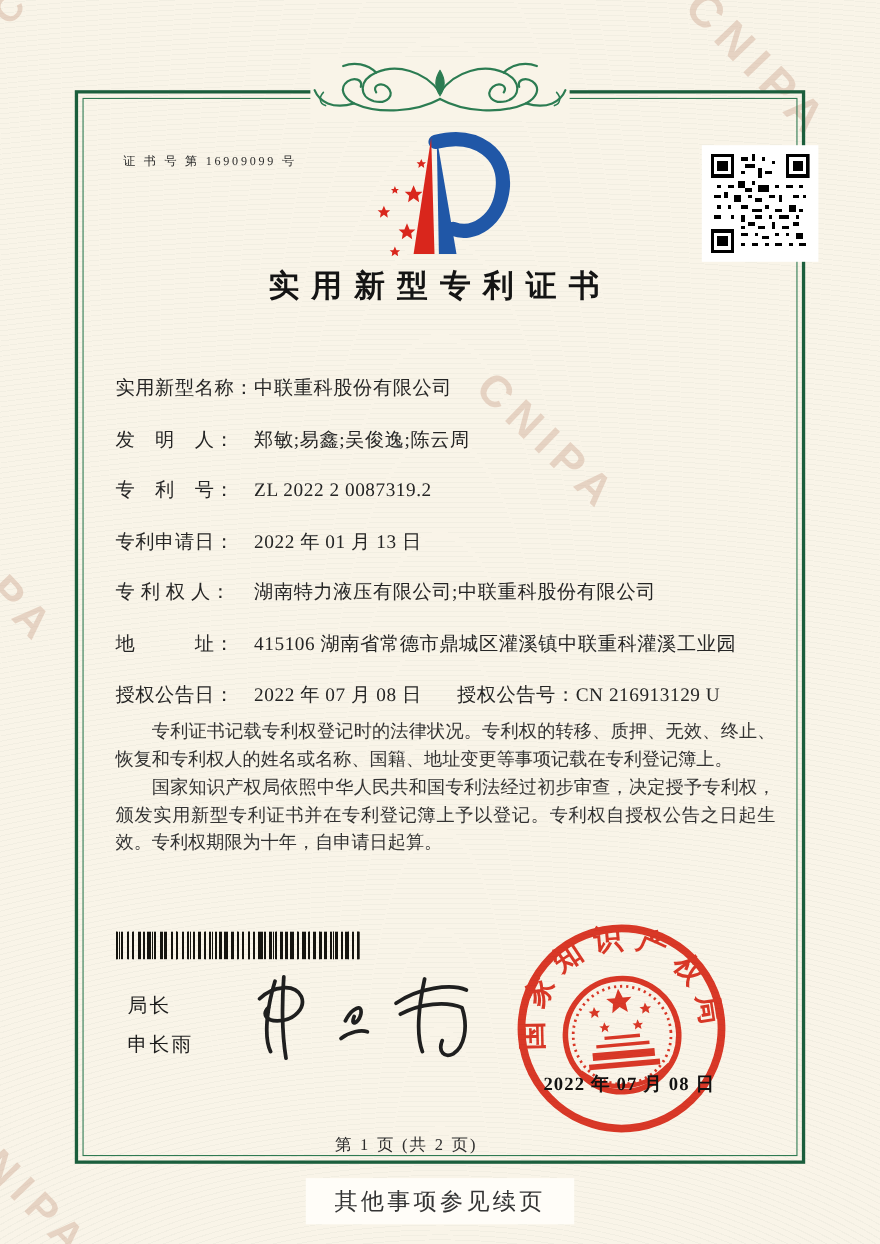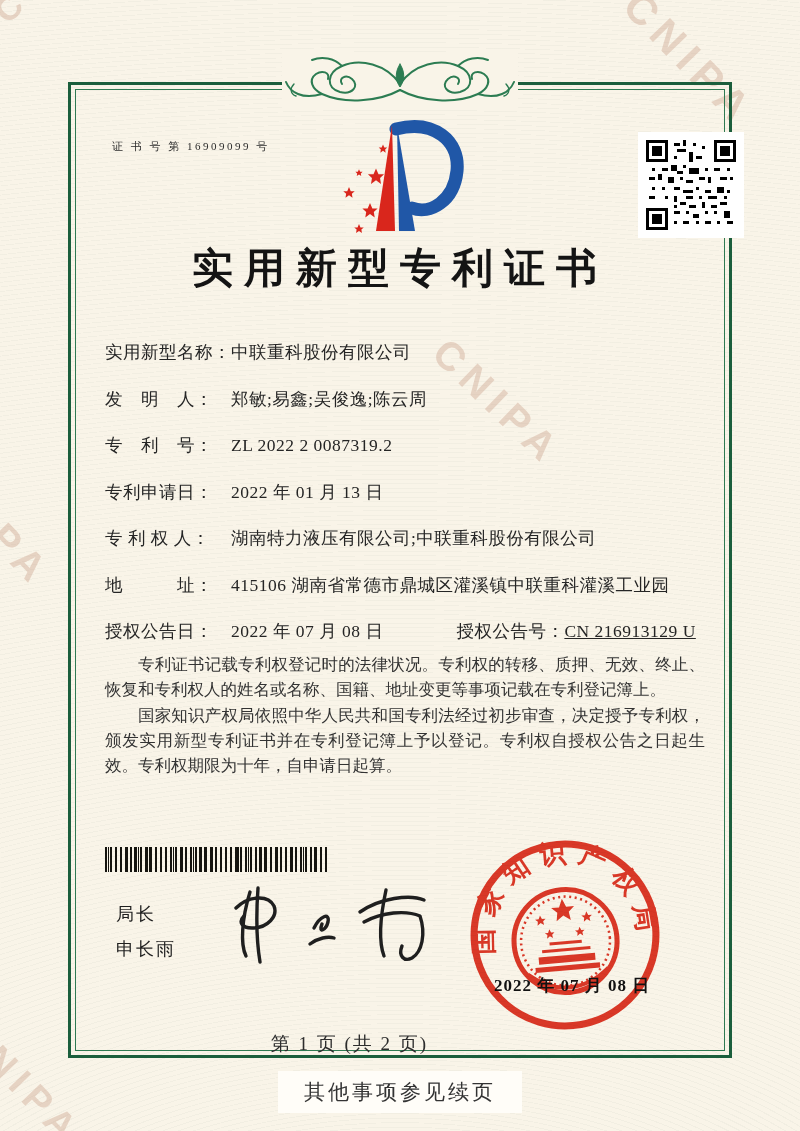--- a/index.html
+++ b/index.html
@@ -47,29 +47,29 @@
   }
   .logo{position:absolute;left:330px;top:118px;width:140px;height:120px;}
   .qr-box{
     position:absolute;left:638px;top:132px;width:106px;height:106px;
     background:#fff;display:flex;align-items:center;justify-content:center;
   }
   .qr-box svg{width:90px;height:90px;}
 
   .title{
     position:absolute;left:0;top:241px;width:800px;
-    text-align:center;font-size:41px;font-weight:bold;color:#141414;
+    text-align:center;font-size:28px;font-weight:bold;color:#141414;
     letter-spacing:11px;
   }
 
   .fields{position:absolute;left:105px;top:340px;width:610px;}
   .field-row{height:46.5px;font-size:17.5px;color:#252525;white-space:nowrap;}
   .field-row .lbl{display:inline-block;min-width:126px;letter-spacing:0.5px;}
   .field-row .val{letter-spacing:0.5px;}
-  .field-row .second{margin-left:73px;text-decoration:underline;}
+  .field-row .second{margin-left:32px;}
 
   .body-text{
     position:absolute;left:105px;top:652px;width:600px;
     font-size:16.5px;line-height:25px;text-align:justify;color:#333;
   }
   .body-text p{margin:0 0 1px 0;text-indent:2em;}
 
   .barcode{
     position:absolute;left:105px;top:847px;width:222px;height:25px;
     background:
@@ -89,21 +89,21 @@
 
   .seal{position:absolute;left:466px;top:836px;width:198px;height:198px;
     opacity:.95;mix-blend-mode:multiply;transform:rotate(-5deg);}
   .seal-date{
     position:absolute;left:494px;top:974px;width:170px;
     font-size:17px;font-weight:bold;color:#121212;letter-spacing:1px;white-space:nowrap;
   }
 
   .page-indicator{
     position:absolute;left:0;top:1031px;width:699px;text-align:center;
-    font-size:19px;color:#2d2d2d;letter-spacing:2px;
+    font-size:15px;color:#2d2d2d;letter-spacing:2px;padding-left:20px;
   }
   .note{
     position:absolute;left:400px;top:1071px;transform:translateX(-50%);
     background:#fffdf8;padding:7px 26px;font-size:21px;color:#333;
     letter-spacing:3px;white-space:nowrap;
   }
 </style>
 </head>
 <body>
 

